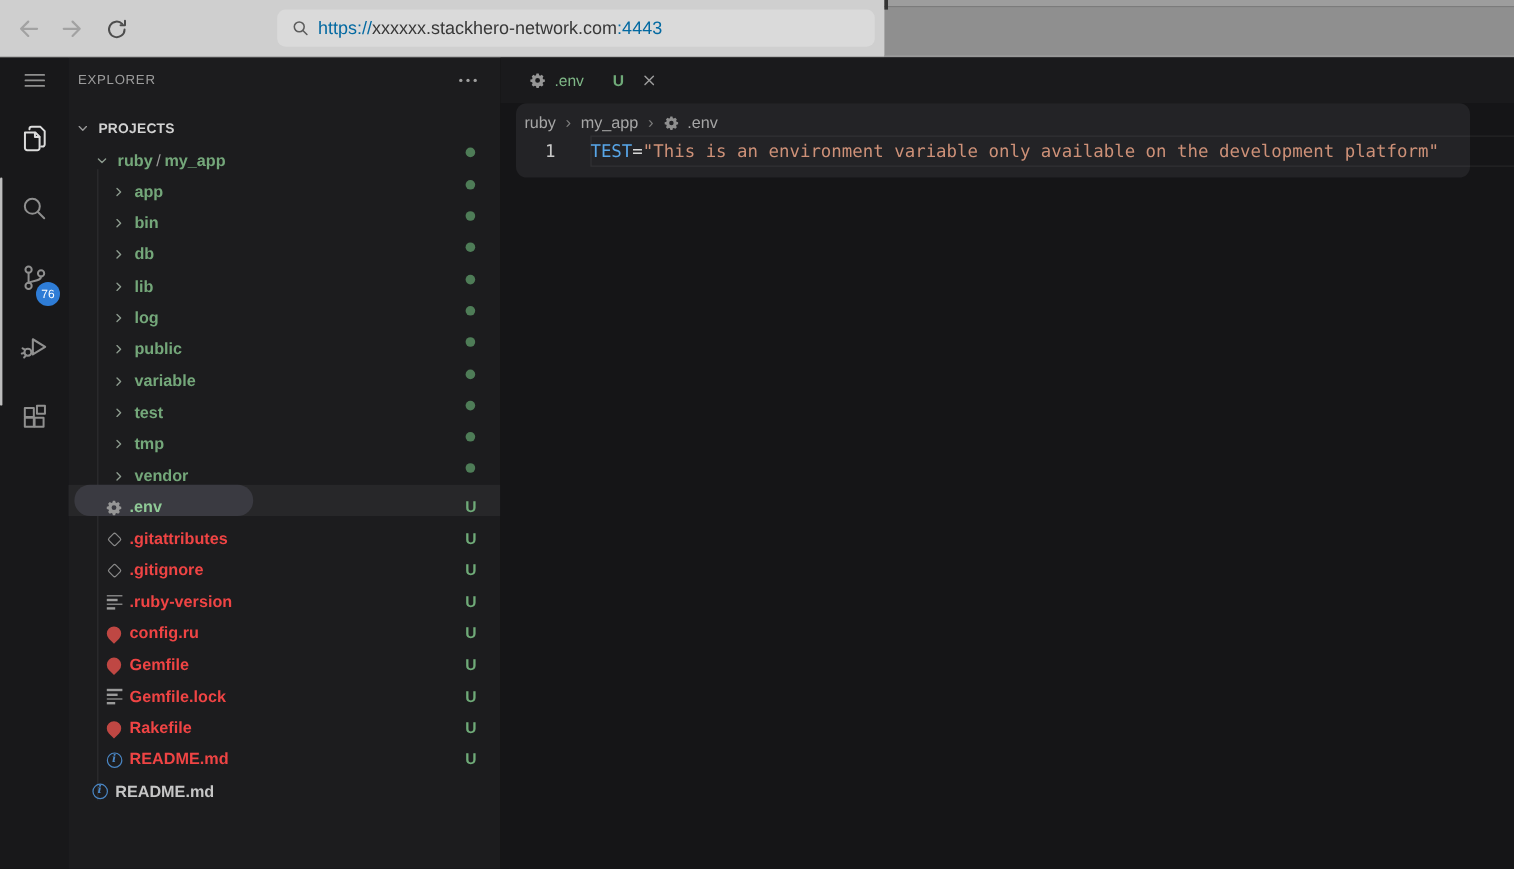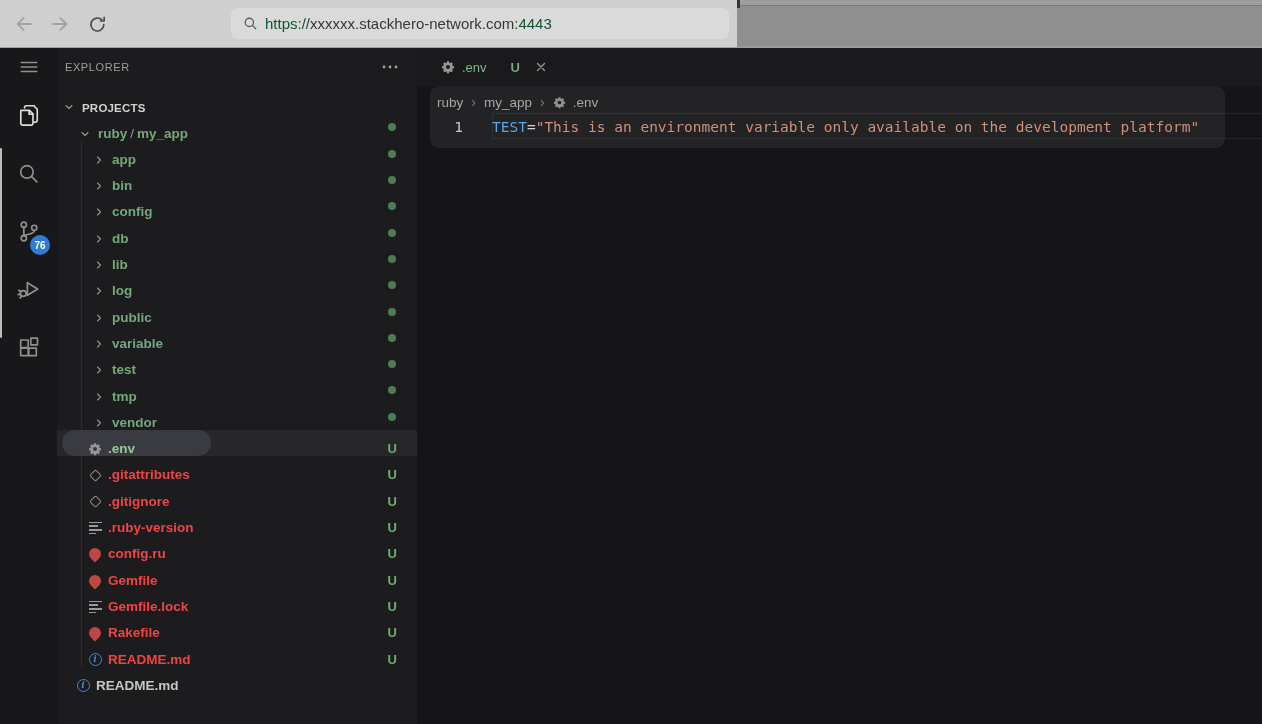--- a/index.html
+++ b/index.html
@@ -11,39 +11,39 @@
   .browser-bar .left-chrome { position:absolute; left:0; top:0; width:737px; height:48px;
       background:#cfcfcf; border-bottom:1px solid #9e9e9e; }
   .nav-btn { position:absolute; top:11px; width:26px; height:26px; display:flex;
       align-items:center; justify-content:center; }
   .nav-btn svg { stroke:#a2a2a2; fill:none; stroke-width:2; stroke-linecap:round; stroke-linejoin:round; }
   .nav-btn.reload svg { stroke:#4d4d4d; stroke-width:1.9; }
   .addr-field { position:absolute; left:231px; top:8px; width:498px; height:31px;
       background:#dadada; border-radius:7px; display:flex; align-items:center; padding-left:12px; }
   .addr-field svg { stroke:#5c5c5c; fill:none; stroke-width:1.7; stroke-linecap:round; }
   .addr-text { margin-left:7px; font-size:15px; color:#383838; white-space:nowrap; }
-  .addr-text .muted { color:#14532d; }
+  .addr-text .muted { color:#0369a1; }
   .right-chrome { position:absolute; left:737px; top:0; width:525px; height:48px; background:#8f8f8f; }
   .right-chrome .top-strip { position:absolute; left:0; top:0; right:0; height:6px;
       background:#9d9d9d; border-bottom:1px solid #7b7b7b; }
   .right-chrome .tick { position:absolute; left:0; top:0; width:3px; height:8px; background:#353535; }
   .right-chrome .bottom-line { position:absolute; left:0; bottom:0; right:0; height:2px; background:#9a9a9a; }
 
   
   .workbench { position:absolute; left:0; top:48px; width:1262px; height:676px; background:#151517; }
 
   
   .activity-bar { position:absolute; left:0; top:0; width:57px; height:676px; background:#18181a; }
   .edge-line { position:absolute; left:0; top:100px; width:2px; height:190px; background:#bdbdbd; border-radius:2px; }
   .act-item { width:57px; height:58px; display:flex; align-items:center; justify-content:center; position:relative; }
   .act-item.first { height:38px; }
   .act-item svg { stroke:#8f8f8f; fill:none; stroke-width:1.6; stroke-linecap:round; stroke-linejoin:round; }
   .act-item.active svg { stroke:#dcdcdc; }
   .scm-badge { position:absolute; right:7px; bottom:5px; min-width:20px; height:20px; border-radius:10px;
-      background:#2e7cd6; color:#fff; font-size:10px; font-weight:700; display:flex;
+      background:#2e7cd6; color:#fff; font-size:10px; font-weight:400; display:flex;
       align-items:center; justify-content:center;margin-top:24px; }
 
   
   .sidebar { position:absolute; left:57px; top:0; width:360px; height:676px; background:#1c1c1e; }
   .sidebar-header { position:absolute; left:0; top:0; width:100%; height:38px; display:flex; align-items:center; }
   .sidebar-title { margin-left:8px; font-size:11px; letter-spacing:.6px; color:#9d9d9d; }
   .sidebar-actions { position:absolute; right:18px; top:12px; width:18px; height:14px;
       display:flex; align-items:center; justify-content:center; }
   .indent-guide { position:absolute; left:24px; top:92.6px; width:1px; height:526px; background:#2d2d30; }
 
@@ -247,29 +247,20 @@
           </span>
           <span class="label">bin</span>
           <span class="dot"></span>
         </div>
         <div class="row folder">
           <span class="chev">
             <svg width="12" height="12" viewBox="0 0 16 16">
               <path d="M6 4 l4 4 -4 4"></path>
             </svg>
           </span>
-          <span class="label">config</span>
-          <span class="dot"></span>
-        </div>
-        <div class="row folder">
-          <span class="chev">
-            <svg width="12" height="12" viewBox="0 0 16 16">
-              <path d="M6 4 l4 4 -4 4"></path>
-            </svg>
-          </span>
           <span class="label">db</span>
           <span class="dot"></span>
         </div>
         <div class="row folder">
           <span class="chev">
             <svg width="12" height="12" viewBox="0 0 16 16">
               <path d="M6 4 l4 4 -4 4"></path>
             </svg>
           </span>
           <span class="label">lib</span>

